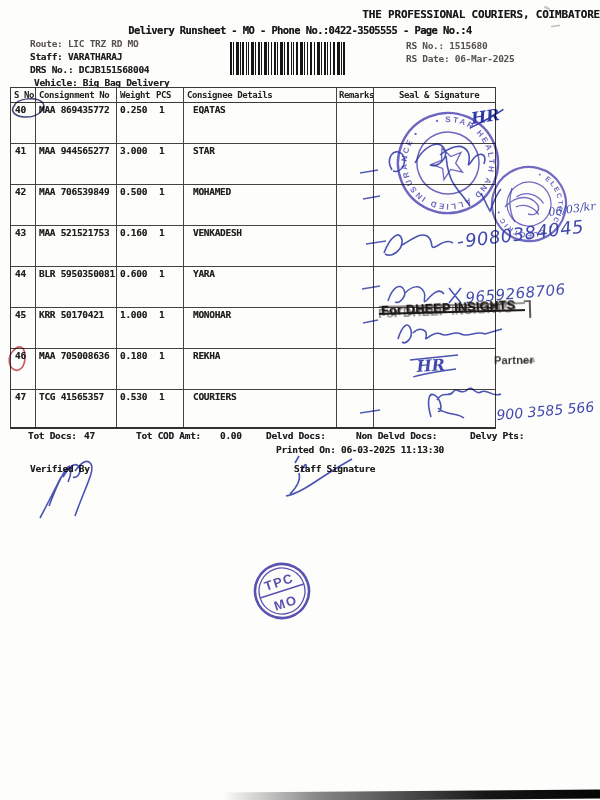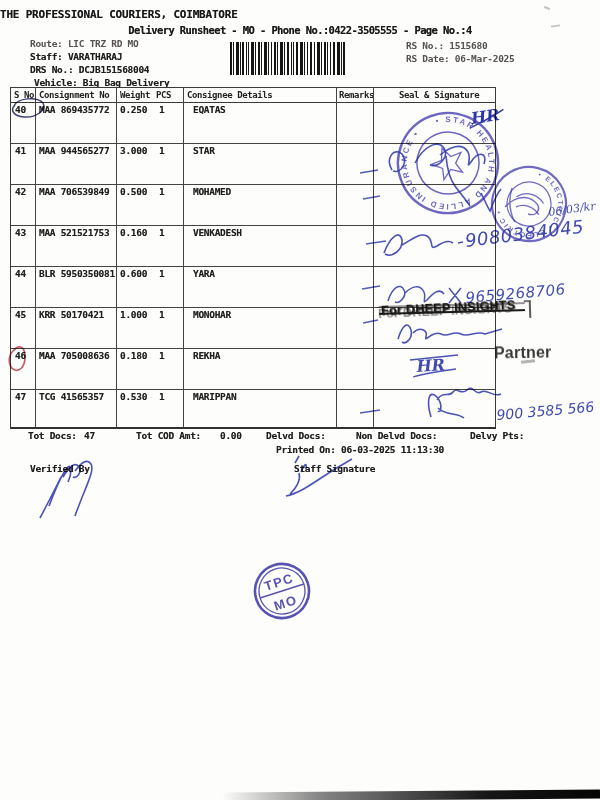--- a/index.html
+++ b/index.html
@@ -1,21 +1,21 @@
 <!DOCTYPE html>
 <html><head>
 <meta charset="utf-8">
 <style>
   html,body{margin:0;padding:0;background:#fff;}
   .page{position:relative;width:600px;height:800px;background:#fdfdfc;overflow:hidden;
         font-family:"DejaVu Sans Mono","Liberation Mono",monospace;}
   .t{position:absolute;font-weight:bold;color:#1f1f1f;font-size:9.5px;letter-spacing:-0.3px;
      white-space:pre;text-shadow:0 0 0.5px rgba(40,40,40,0.55);padding-left:18px;}
   .faint{color:#55514e;text-shadow:none;}
-  .title{position:absolute;width:600px;text-align:left;font-weight:bold;color:#181818;
+  .title{position:absolute;width:600px;text-align:right;font-weight:bold;color:#181818;
          font-size:11px;letter-spacing:-0.2px;text-shadow:0 0 0.6px rgba(30,30,30,0.6);}
   .subtitle{position:absolute;width:600px;text-align:center;font-weight:bold;color:#181818;
          font-size:10.5px;letter-spacing:-0.6px;text-shadow:0 0 0.6px rgba(30,30,30,0.6);}
   
   .tbl{position:absolute;left:10px;top:87px;width:486px;height:342px;
        border:1.2px solid #3c3a38;border-bottom:2px solid #33312f;box-sizing:border-box;}
   .thead{position:absolute;left:0;top:0;width:100%;height:14px;border-bottom:1px solid #3c3a38;}
   .trow{position:absolute;left:0;width:100%;height:41px;border-bottom:1px solid #45423f;}
   .trow.last{border-bottom:none;}
   .cell{position:absolute;top:2px;font-weight:bold;color:#201f1e;font-size:9.5px;
@@ -26,22 +26,22 @@
   .overlay{position:absolute;left:0;top:0;pointer-events:none;mix-blend-mode:multiply;}
   .dheep{position:absolute;left:381px;top:301px;transform:rotate(-2.5deg);
          font-family:"Liberation Sans",sans-serif;font-weight:bold;font-size:12.5px;
          color:#171513;letter-spacing:0.3px;white-space:pre;filter:blur(0.3px);
          text-shadow:-3px 3px 0 rgba(25,22,20,0.5), 1px 1px 0 rgba(25,22,20,0.6);}
   .dheep-strike{position:absolute;left:379px;top:311px;width:146px;height:2px;background:#1c1a18;
          transform:rotate(-1.5deg);filter:blur(0.3px);box-shadow:0 -7px 0 rgba(25,22,20,0.45);}
   .dheep-bracket{position:absolute;left:524px;top:300px;width:5px;height:16px;
          border-right:2px solid rgba(25,22,20,0.7);border-top:2px solid rgba(25,22,20,0.6);
          transform:rotate(-2deg);}
-  .partner{position:absolute;left:494px;top:344px;font-family:"Liberation Sans",sans-serif;
-         font-weight:bold;font-size:16px;color:#1d1b19;transform:rotate(-1deg);opacity:0.88;
+  .partner{position:absolute;left:494px;top:354px;font-family:"Liberation Sans",sans-serif;
+         font-weight:bold;font-size:11px;color:#1d1b19;transform:rotate(-1deg);opacity:0.88;
          filter:blur(0.2px);letter-spacing:0.2px;}
   .partner-smudge{position:absolute;left:521px;top:360px;width:14px;height:3px;
          background:rgba(40,38,36,0.35);transform:rotate(-6deg);filter:blur(0.6px);}
   .scan-edge{position:absolute;left:222px;top:791px;width:378px;height:9px;
          background:linear-gradient(90deg, rgba(0,0,0,0) 0%, rgba(40,40,40,0.55) 25%, #161616 70%, #050505 100%);
          transform:rotate(-0.45deg);}
   .pencil{position:absolute;background:rgba(150,148,146,0.55);}
 </style>
 </head>
 <body>
@@ -167,21 +167,21 @@
       <span class="cell" style="left:28px">MAA 705008636</span>
       <span class="cell" style="left:109px">0.180</span>
       <span class="cell" style="left:148px">1</span>
       <span class="cell" style="left:182px">REKHA</span>
     </div>
     <div class="trow last" style="top:301px">
       <span class="cell" style="left:4px">47</span>
       <span class="cell" style="left:28px">TCG 41565357</span>
       <span class="cell" style="left:109px">0.530</span>
       <span class="cell" style="left:148px">1</span>
-      <span class="cell" style="left:182px">MARIPPAN</span>
+      <span class="cell" style="left:182px">COURIERS</span>
     </div>
   </div>
 
   <span class="t" style="left:10px;top:430px">Tot Docs:</span>
   <span class="t" style="left:66px;top:430px">47</span>
   <span class="t" style="left:118px;top:430px">Tot COD Amt:</span>
   <span class="t" style="left:202px;top:430px">0.00</span>
   <span class="t" style="left:248px;top:430px">Delvd Docs:</span>
   <span class="t" style="left:338px;top:430px">Non Delvd Docs:</span>
   <span class="t" style="left:452px;top:430px">Delvy Pts:</span>

